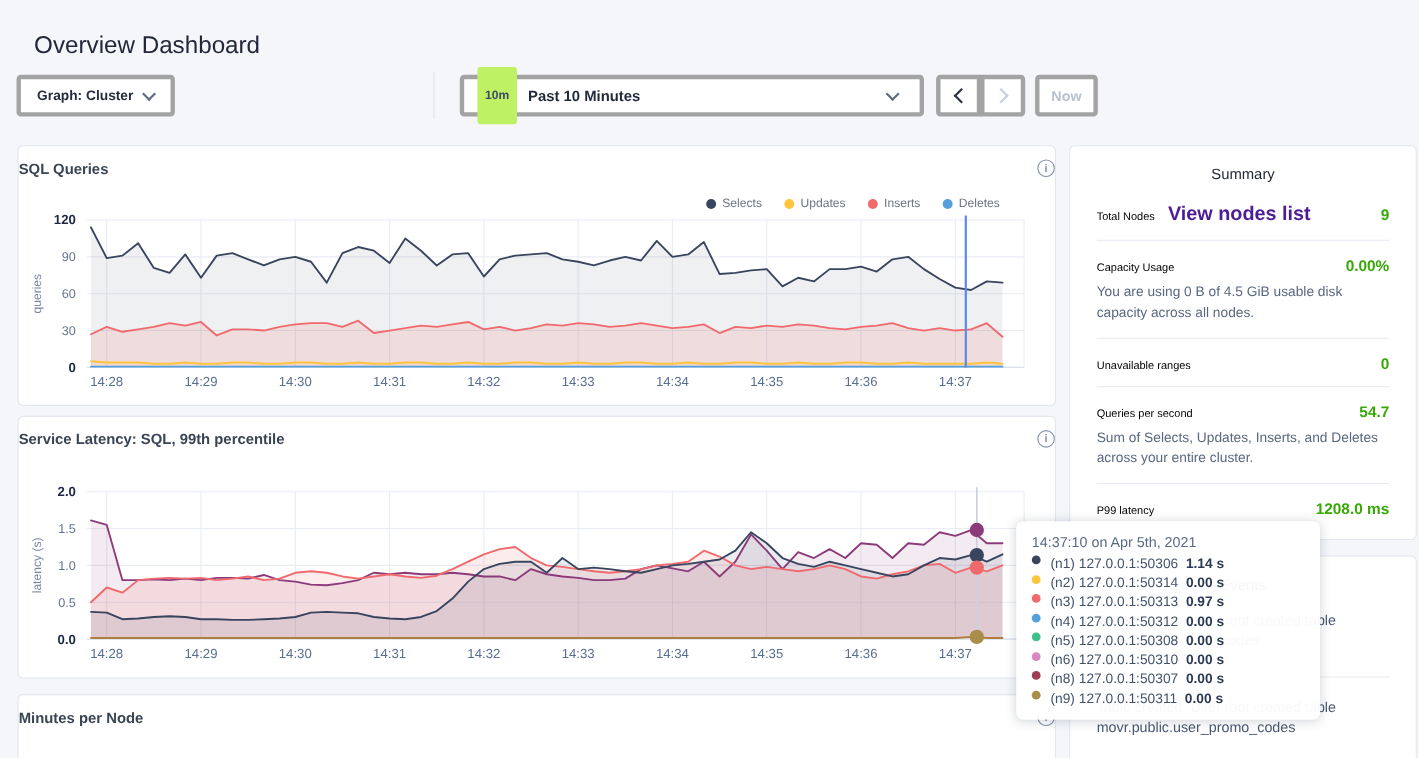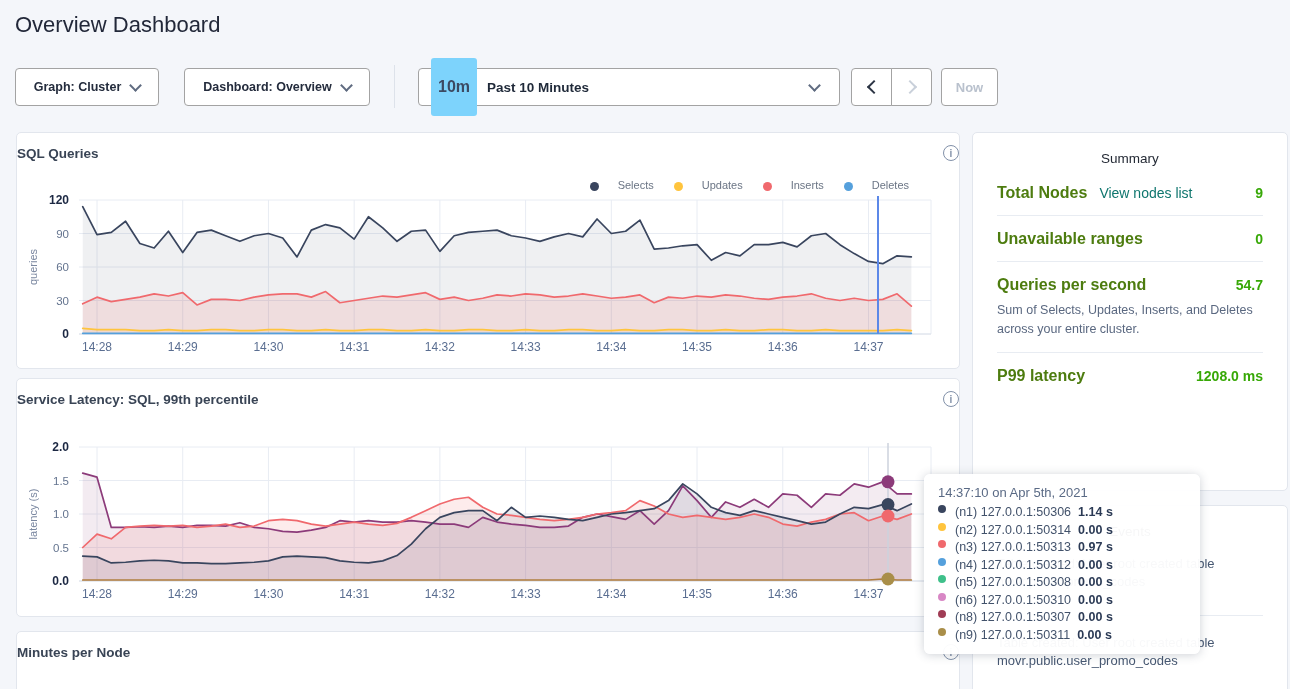--- a/index.html
+++ b/index.html
@@ -1,30 +1,30 @@
 <!DOCTYPE html>
 <html><head>
 <meta charset="utf-8">
 <style>
   html,body{margin:0;padding:0}
   .page{position:relative;width:1290px;height:689px;overflow:hidden;background:#f4f6fa;
         font-family:"Liberation Sans",sans-serif;color:#242a35}
 
   
-  .page-title{position:absolute;left:15px;top:12px;margin:0;font-size:22px;font-weight:400;color:#222839}
-  .tbtn{position:absolute;top:68px;height:38px;background:#fff;border:1px solid #a3a3a3;border-radius:4px;
+  .page-title{position:absolute;left:15px;top:12px;margin:16px;font-size:22px;font-weight:400;color:#222839}
+  .tbtn{position:absolute;top:68px;height:38px;background:#fff;border:4px solid #a3a3a3;border-radius:4px;
         display:flex;align-items:center;justify-content:center;gap:10px;box-sizing:border-box;
         font-family:inherit;font-weight:700;font-size:12.5px;color:#242c3d;cursor:pointer;padding:0 12px}
   .dd-graph{left:15px;width:144px}
   .dd-dashboard{left:184px;width:186px}
   .chev{width:7px;height:7px;border-right:2px solid #5f6b80;border-bottom:2px solid #5f6b80;
         transform:rotate(45deg);margin-top:-4px;flex:none}
   .vdivider{position:absolute;left:394px;top:65px;width:1px;height:43px;background:#dde2ea}
   .timepicker{left:418px;width:422px;justify-content:flex-start;font-size:13.5px;color:#1f2939}
-  .time-badge{background:#7dd3fc;color:#3c4a63;font-size:16px;font-weight:700;padding:20px 7px;border-radius:3px}
+  .time-badge{background:#bef264;color:#3c4a63;font-size:11px;font-weight:700;padding:20px 7px;border-radius:3px}
   .timepicker .chev{margin-left:auto;margin-right:8px}
   .pager-prev{left:851px;width:41px;border-radius:4px 0 0 4px;padding:0}
   .pager-next{left:891px;width:41px;border-radius:0 4px 4px 0;padding:0}
   .chev-left{width:8px;height:8px;border-right:2px solid #2c3444;border-bottom:2px solid #2c3444;
              transform:rotate(135deg);margin:0 0 0 4px}
   .chev-right{width:8px;height:8px;border-right:2px solid #c9d0da;border-bottom:2px solid #c9d0da;
               transform:rotate(-45deg);margin:0 4px 0 0}
   .now-btn{left:941px;width:57px;color:#b9c1cd;font-size:13px}
 
   
@@ -33,33 +33,33 @@
   .panel-latency{left:16px;top:378px;width:944px;height:239px}
   .panel-replicas{left:16px;top:631px;width:944px;height:130px}
   .panel-summary{left:972px;top:132px;width:316px;height:359px}
   .panel-events{left:972px;top:505px;width:316px;height:250px}
 
   .chart-title{position:absolute;top:12px;left:0;right:0;display:flex;align-items:center;justify-content:space-between;
                gap:8px;font-weight:700;font-size:13.5px;color:#394455}
   .info{width:16px;height:16px;border:1px solid #8291a9;border-radius:50%;color:#8291a9;font-size:10px;
         display:flex;align-items:center;justify-content:center;box-sizing:border-box;cursor:pointer;background:#fff}
   .legend{position:absolute;top:46px;right:50px;display:flex;gap:20px}
-  .legend-item{display:flex;align-items:flex-end;gap:19px;font-size:11px;color:#6b7585;cursor:pointer}
+  .legend-item{display:flex;align-items:center;gap:6px;font-size:11px;color:#6b7585;cursor:pointer}
   .ldot{width:9px;height:9px;border-radius:50%;flex:none}
   svg.chart{position:absolute;left:0;top:0}
   svg text{font-family:"Liberation Sans",sans-serif}
 
   
   .side-title{margin:0;text-align:center;font-size:13.5px;font-weight:400;color:#242a35;padding-top:18px}
   .summary-body{padding:4px 24px 0}
   .srow{padding:14px 0 13px;border-bottom:1px solid #e8ecf2}
   .srow:last-child{border-bottom:none}
   .srow-head{display:flex;align-items:baseline}
-  .slabel{font-weight:700;font-size:16px;color:#4d7c0f}
-  .slink{font-weight:400;font-size:14px;color:#0f766e;margin-left:12px;cursor:pointer}
+  .slabel{font-weight:400;font-size:10px;color:#000000}
+  .slink{font-weight:700;font-size:18px;color:#4c1d95;margin-left:12px;cursor:pointer}
   .svalue{margin-left:auto;font-weight:700;font-size:14px;color:#37a806}
   .sdesc{margin-top:7px;font-size:12.5px;line-height:1.5;color:#5a6880}
   .events-body{padding:6px 24px 0}
   .event{padding:10px 0 24px;border-bottom:1px solid #e8ecf2;font-size:13px;color:#475872;line-height:18px;cursor:pointer}
   .event + .event{padding-top:18px;border-bottom:none}
 
   
   .tooltip{position:absolute;left:924px;top:474px;width:276px;z-index:20;box-sizing:border-box;
            background:rgba(255,255,255,0.96);border-radius:6px;box-shadow:0 1px 10px rgba(60,70,90,0.25);
            padding:11px 12px 9px 14px}
@@ -70,24 +70,20 @@
 </style>
 </head>
 <body>
 
 <div class="page">
 
   <h1 class="page-title">Overview Dashboard</h1>
 
   <button class="tbtn dd-graph">
     <span>Graph: Cluster</span>
-    <span class="chev"></span>
-  </button>
-  <button class="tbtn dd-dashboard">
-    <span>Dashboard: Overview</span>
     <span class="chev"></span>
   </button>
   <div class="vdivider"></div>
   <button class="tbtn timepicker">
     <span class="time-badge">10m</span>
     <span>Past 10 Minutes</span>
     <span class="chev"></span>
   </button>
   <button class="tbtn pager-prev">
     <span class="chev-left"></span>
@@ -231,20 +227,27 @@
     <div class="summary-body" id="summary-rows">
         <div class="srow">
           <div class="srow-head">
             <span class="slabel">Total Nodes</span>
             <span class="slink">View nodes list</span>
             <span class="svalue">9</span>
           </div>
         </div>
         <div class="srow">
           <div class="srow-head">
+            <span class="slabel">Capacity Usage</span>
+            <span class="svalue">0.00%</span>
+          </div>
+          <div class="sdesc">You are using 0 B of 4.5 GiB usable disk capacity across all nodes.</div>
+        </div>
+        <div class="srow">
+          <div class="srow-head">
             <span class="slabel">Unavailable ranges</span>
             <span class="svalue">0</span>
           </div>
         </div>
         <div class="srow">
           <div class="srow-head">
             <span class="slabel">Queries per second</span>
             <span class="svalue">54.7</span>
           </div>
           <div class="sdesc">Sum of Selects, Updates, Inserts, and Deletes across your entire cluster.</div>

